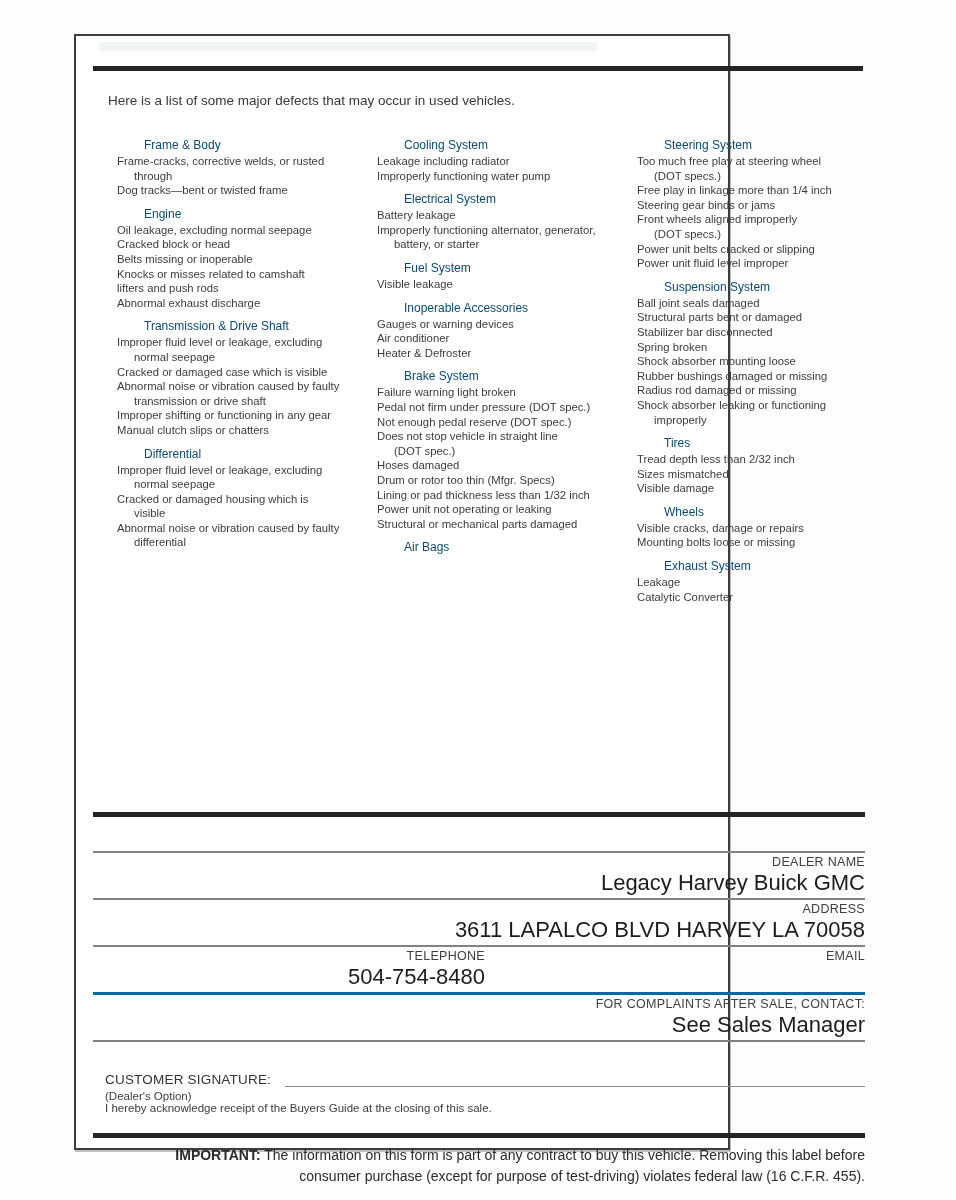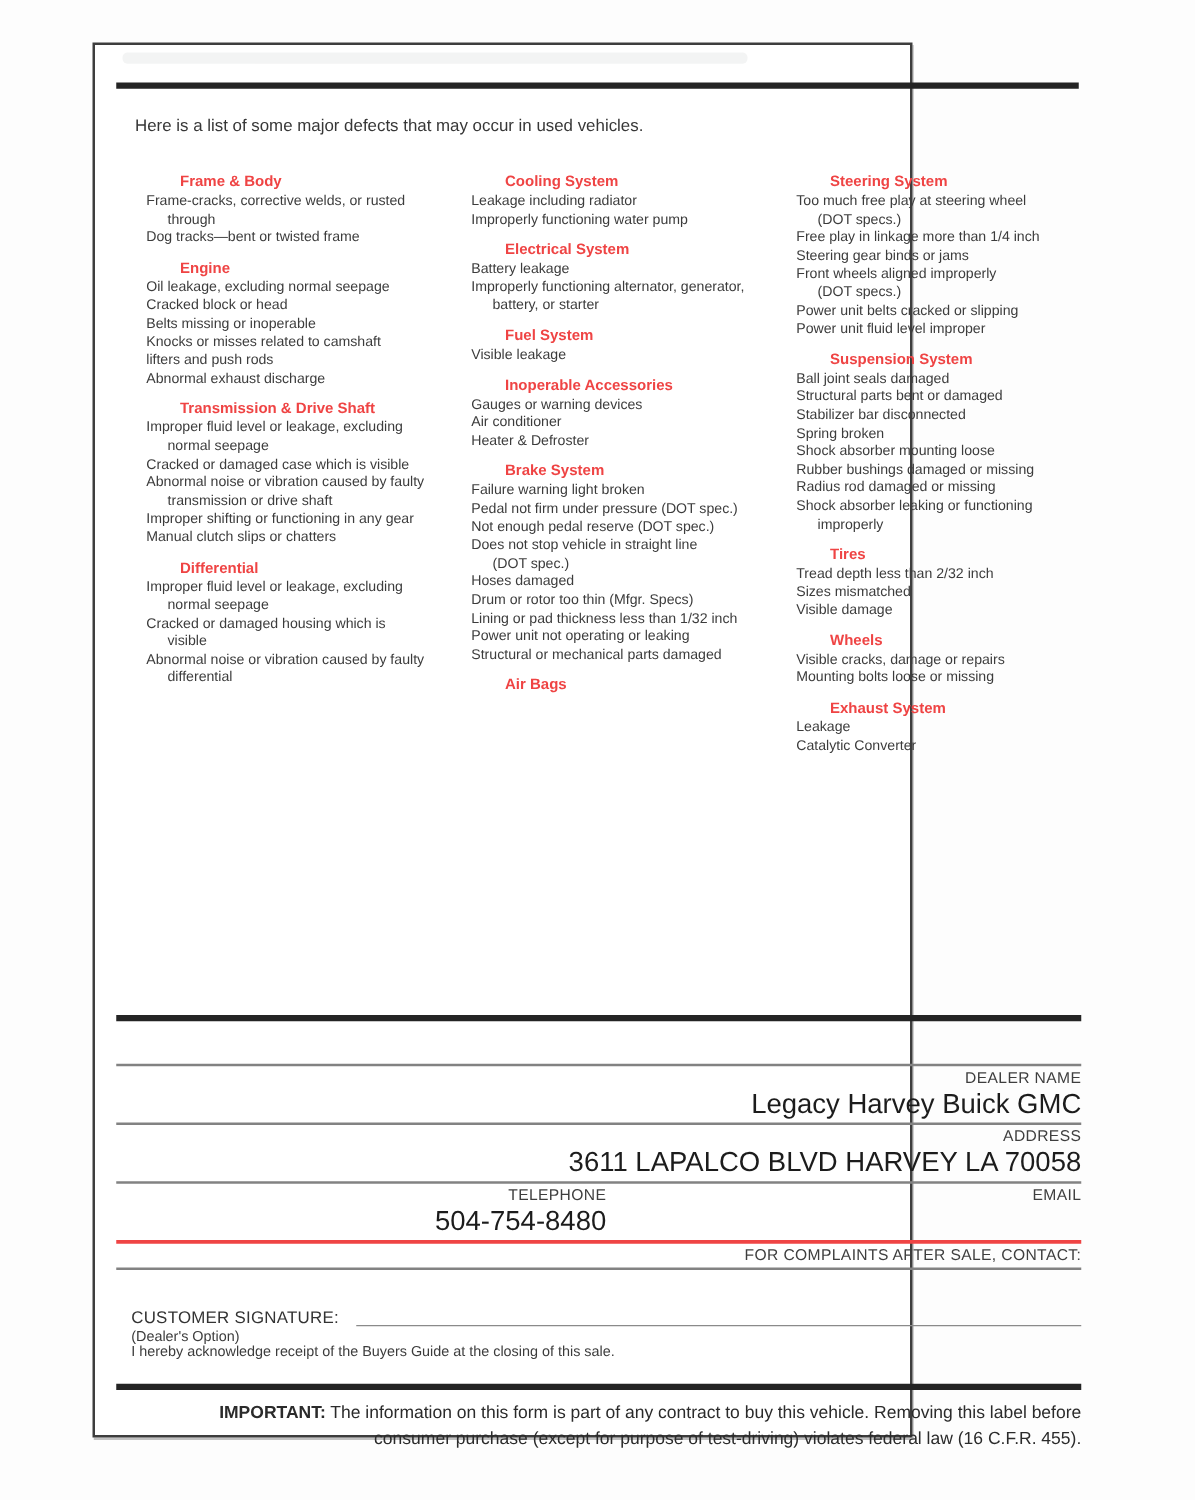--- a/index.html
+++ b/index.html
@@ -20,31 +20,31 @@
   }
   .rule { background:#242424; height:5px; }
   .top-rule { position:absolute; left:17px; top:30px; width:770px; }
 
   .intro { position:absolute; left:32px; top:57px; font-size:13.5px; color:#373737; }
 
   .cols { position:absolute; left:32px; top:102px; display:flex; }
   .col-1 { width:260px; }
   .col-2 { width:260px; }
   .col-3 { width:250px; }
-  .gtitle { font-size:12px; font-weight:bold; color:#ef4444; margin:9px 0 1px 0; line-height:15px;padding-left:36px; }
+  .gtitle { font-size:12px; font-weight:normal; color:#0c4a6e; margin:9px 0 1px 0; line-height:15px;padding-left:36px; }
   .group:first-child .gtitle { margin-top:0; }
   .gitem {
     font-size:11.3px; color:#3c3c3c; line-height:14.6px;
     padding-left:26px; text-indent:-17px; white-space:pre-line;
   }
 
   .bottom { position:absolute; left:17px; top:776px; width:772px; }
   .form-rows { margin-top:34px;text-align:right; }
   .frow { border-top:2px solid #828282; padding:3px 0 3px 12px; }
-  .frow.complaints { border-top:3px solid #ef4444; border-bottom:2px solid #828282; }
+  .frow.complaints { border-top:3px solid #0369a1; border-bottom:2px solid #828282; }
   .frow-te { display:flex; }
   .cell-tel { width:380px; }
   .cell-email { flex:1; }
   .flabel { font-size:12.5px; color:#3e3e3e; letter-spacing:.3px; line-height:13px; }
   .fvalue { font-size:22px; color:#1c1c1c; line-height:25px; margin-top:1px; min-height:25px; }
 
   .sig-row { display:flex; align-items:flex-end; margin-top:30px; padding-left:12px; }
   .sig-label { font-size:13.5px; color:#333333; letter-spacing:.2px; white-space:nowrap; }
   .sig-line { flex:1; border-bottom:1.6px solid #8a8a8a; margin-left:14px; height:14px; }
   .sig-sub { display:flex; padding-left:12px; margin-top:3px;flex-direction:column; }
@@ -200,20 +200,21 @@
           <div class="flabel">TELEPHONE</div>
           <div class="fvalue">504-754-8480</div>
         </div>
         <div class="cell-email">
           <div class="flabel">EMAIL</div>
           <div class="fvalue"></div>
         </div>
       </div>
       <div class="frow complaints">
         <div class="flabel">FOR COMPLAINTS AFTER SALE, CONTACT:</div>
+        <div class="fvalue">See Sales Manager</div>
       </div>
     </div>
 
     <div class="sig-row">
       <span class="sig-label">CUSTOMER SIGNATURE:</span>
       <span class="sig-line"></span>
     </div>
     <div class="sig-sub">
       <span class="dealer-option">(Dealer's Option)</span>
       <span class="ack">I hereby acknowledge receipt of the Buyers Guide at the closing of this sale.</span>

